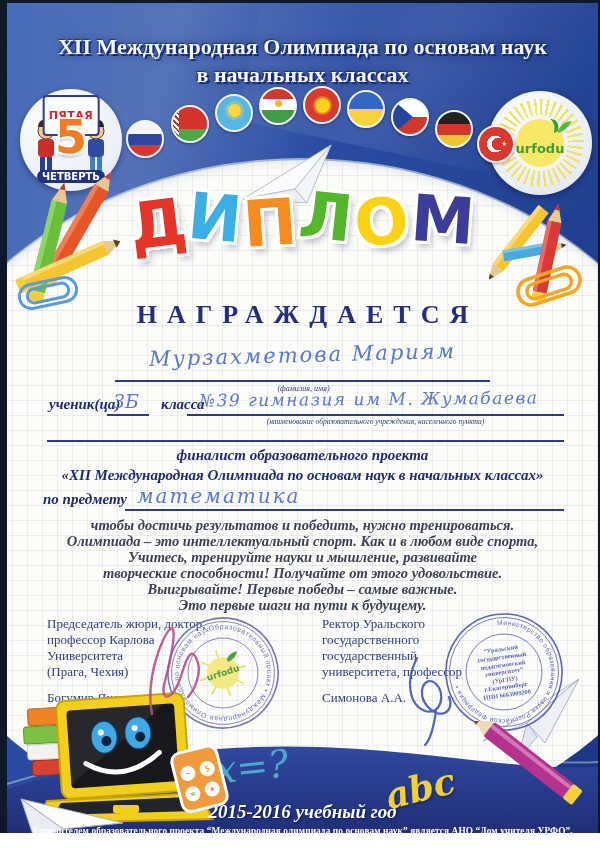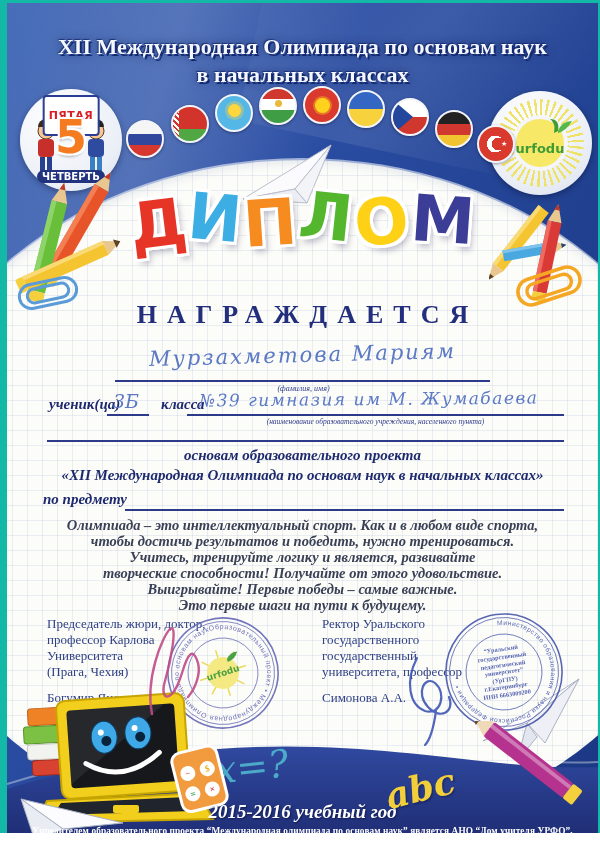--- a/index.html
+++ b/index.html
@@ -1,16 +1,16 @@
 <!DOCTYPE html>
 <html><head>
 <meta charset="utf-8">
 <style>
   html,body{margin:0;padding:0}
-  .page{position:relative;width:600px;height:833px;background:#14b8a6;overflow:hidden;
+  .page{position:relative;width:600px;height:833px;background:#0f172a;overflow:hidden;
         font-family:"Liberation Serif",serif}
   .cert{position:absolute;left:7px;top:3px;width:591px;height:838px;overflow:hidden;
         background:linear-gradient(118deg,#4067b6 0%,#2a4da3 35%,#203f8e 70%,#1b3784 100%)}
   .streak{position:absolute;background:linear-gradient(115deg,transparent 0,rgba(255,255,255,.16) 45%,transparent 80%);z-index:0}
   .s1{left:-40px;top:-30px;width:430px;height:270px;transform:rotate(-9deg)}
   .s2{left:250px;top:-70px;width:390px;height:230px;transform:rotate(12deg);opacity:.6}
 
   .dome{position:absolute;left:-115px;top:157px;width:820px;height:680px;border-radius:50%;
         background-color:#fcfcf9;
         background-image:
@@ -273,29 +273,30 @@
 
   <div class="form-label lbl-student">ученик(ца)</div>
   <div class="script class-script">3Б</div>
   <div class="line class-line"></div>
   <div class="form-label lbl-class">класса</div>
   <div class="script school-script">№39 гимназия им М. Жумабаева</div>
   <div class="line school-line"></div>
   <div class="caption school-caption">(наименование образовательного учреждения, населенного пункта)</div>
 
   <div class="line divider"></div>
-  <div class="project-line project-l1">основам образовательного проекта</div>
+  <div class="project-line project-l1">финалист образовательного проекта</div>
   <div class="project-line project-l2">«XII Международная Олимпиада по основам наук в начальных классах»</div>
   <div class="form-label lbl-subject">по предмету</div>
+  <div class="script subject-script">математика</div>
   <div class="line subject-line"></div>
 
   <div class="motivation">
+    <div>чтобы достичь результатов и победить, нужно тренироваться.</div>
     <div>Олимпиада – это интеллектуальный спорт. Как и в любом виде спорта,</div>
-    <div>чтобы достичь результатов и победить, нужно тренироваться.</div>
-    <div>Учитесь, тренируйте логику и является, развивайте</div>
+    <div>Учитесь, тренируйте науки и мышление, развивайте</div>
     <div>творческие способности! Получайте от этого удовольствие.</div>
     <div>Выигрывайте! Первые победы – самые важные.</div>
     <div>Это первые шаги на пути к будущему.</div>
   </div>
 
   <div class="sig-block sig-left">
     <div>Председатель жюри, доктор,</div>
     <div>профессор Карлова</div>
     <div>Университета</div>
     <div>(Прага, Чехия)</div>

